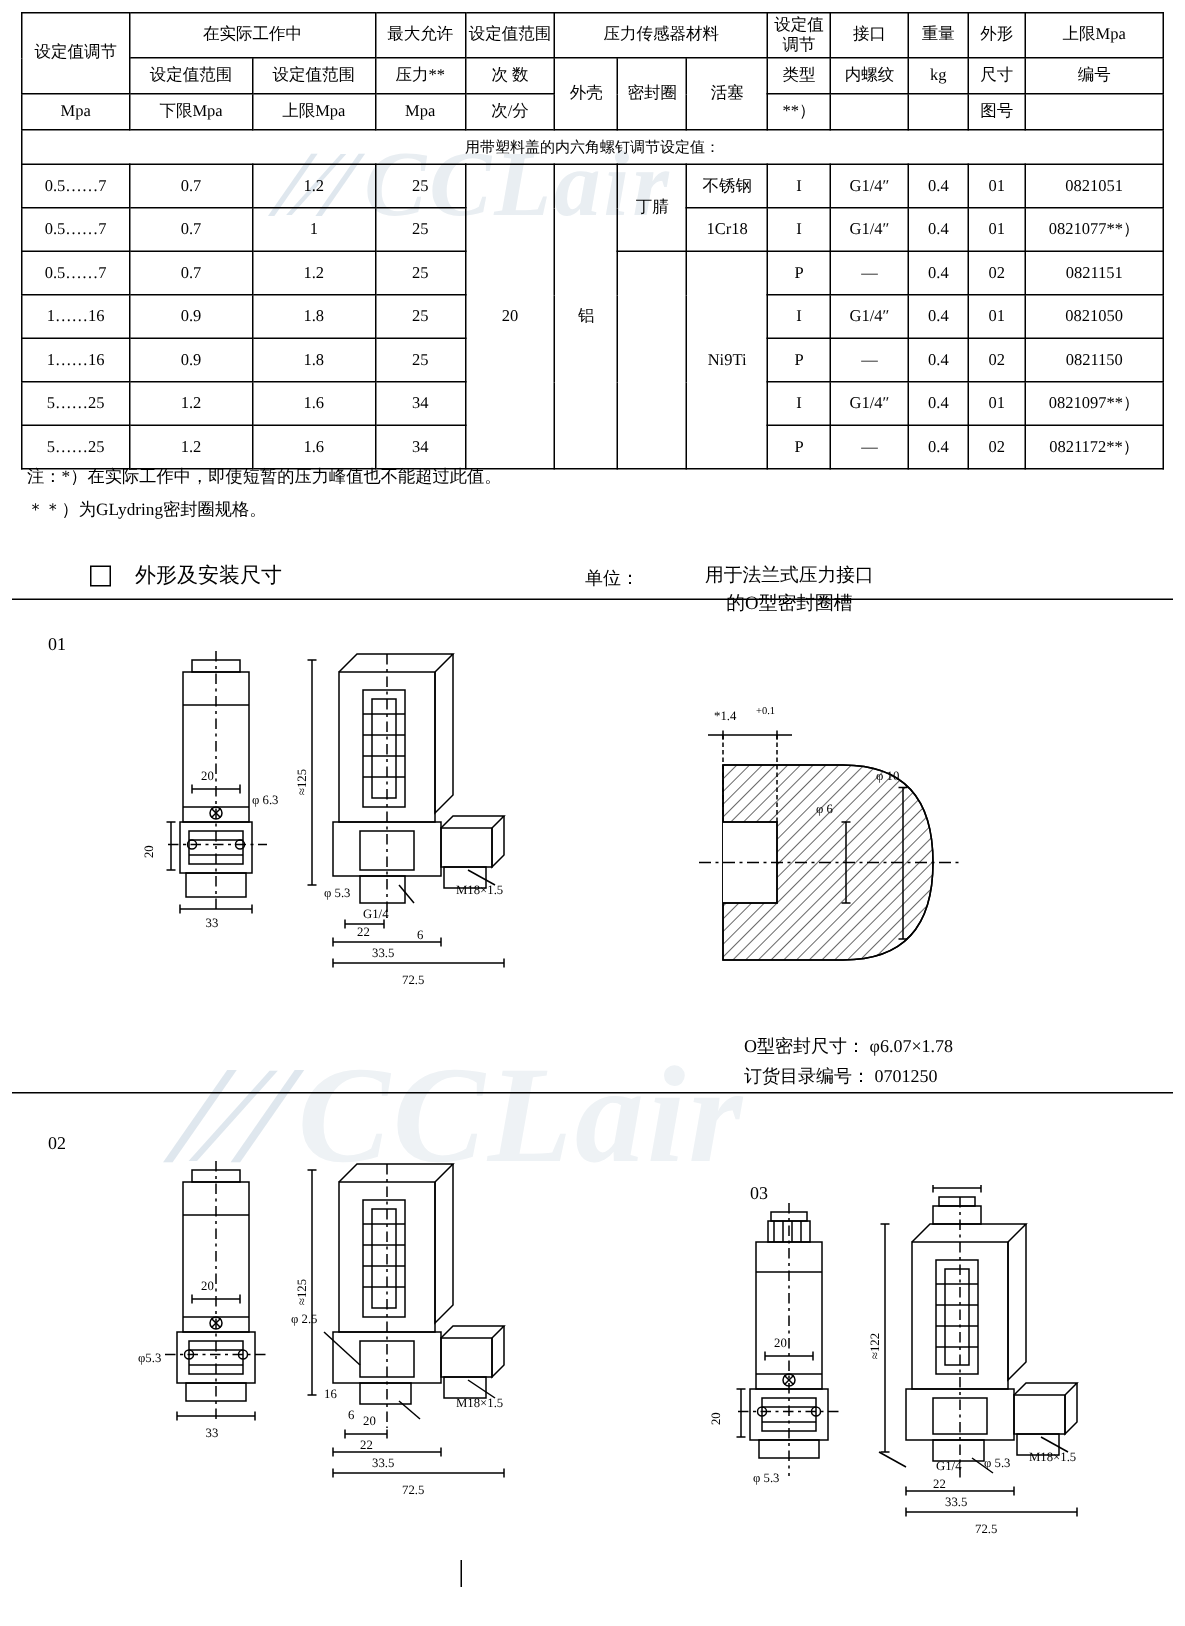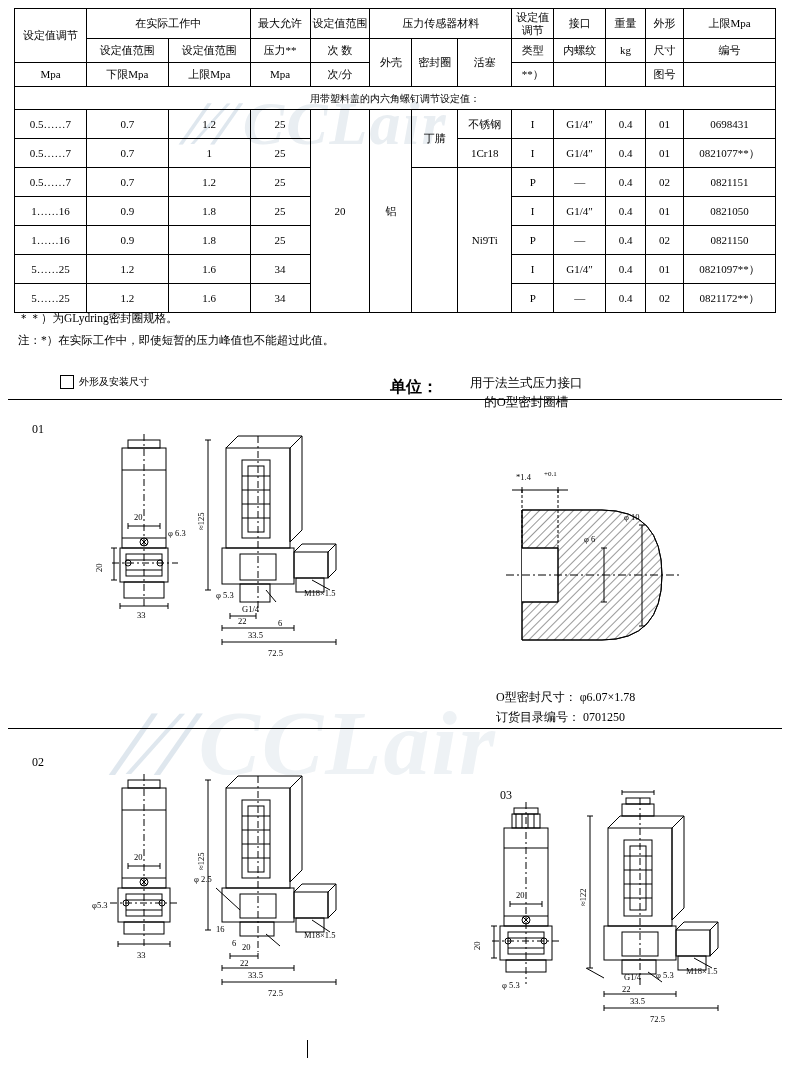--- a/index.html
+++ b/index.html
@@ -81,38 +81,37 @@
     font-size: 11.5px;
     line-height: 1.9;
     z-index: 2;
   }
 
   
   .sec-head {
     position: absolute;
     left: 60px;
     top: 375px;
-    font-size: 10px;
+    font-size: 14px;
     z-index: 2;
     display: flex;
     align-items: center;
-    gap: 5px;
+    gap: 16px;
   }
   .sq {
     width: 12px; height: 12px;
     border: 1px solid #000;
     display: inline-block;
   }
   .unit-label {
     position: absolute;
     left: 390px;
     top: 377px;
-    font-size: 16px;
-    z-index: 2;
-    font-weight: bold;
+    font-size: 12px;
+    z-index: 2;
   }
   .oring-head {
     position: absolute;
     left: 470px;
     top: 374px;
     font-size: 12.5px;
     line-height: 1.5;
     z-index: 2;
     text-align: center;
   }
@@ -143,21 +142,21 @@
   .lbl-01 { left: 32px; top: 422px; }
   .lbl-02 { left: 32px; top: 755px; }
   .lbl-03 { left: 500px; top: 788px; }
 
   
   .drawing {
     position: absolute;
     z-index: 2;
   }
   .d1 { left: 90px; top: 430px; }
-  .d2 { left: 492px; top: 430px; }
+  .d2 { left: 452px; top: 430px; }
   .d3 { left: 90px; top: 770px; }
   .d4 { left: 470px; top: 790px; }
 
   svg text {
     font-family: "Liberation Serif", serif;
     font-size: 9px;
     fill: #000;
   }
   svg .dim { font-size: 8.5px; }
   .bottom-tick {
@@ -248,21 +247,21 @@
           <td>1.2</td>
           <td>25</td>
           <td rowspan="7">20</td>
           <td rowspan="7">铝</td>
           <td rowspan="2">丁腈</td>
           <td>不锈钢</td>
           <td>I</td>
           <td>G1/4″</td>
           <td>0.4</td>
           <td>01</td>
-          <td>0698431</td>
+          <td>0821051</td>
         </tr>
         <tr class="data-row">
           <td>0.5……7</td>
           <td>0.7</td>
           <td>1</td>
           <td>25</td>
           <td>1Cr18</td>
           <td>I</td>
           <td>G1/4″</td>
           <td>0.4</td>
@@ -324,22 +323,22 @@
           <td>—</td>
           <td>0.4</td>
           <td>02</td>
           <td>0821172**）</td>
         </tr>
       </tbody>
     </table>
   </div>
 
   <div class="notes">
+    <div>注：*）在实际工作中，即使短暂的压力峰值也不能超过此值。</div>
     <div>＊＊）为GLydring密封圈规格。</div>
-    <div>注：*）在实际工作中，即使短暂的压力峰值也不能超过此值。</div>
   </div>
 
   <div class="sec-head">
     <span class="sq"></span>
     <span>外形及安装尺寸</span>
   </div>
   <div class="unit-label">单位：</div>
   <div class="oring-head">
     <div>用于法兰式压力接口</div>
     <div>的O型密封圈槽</div>

